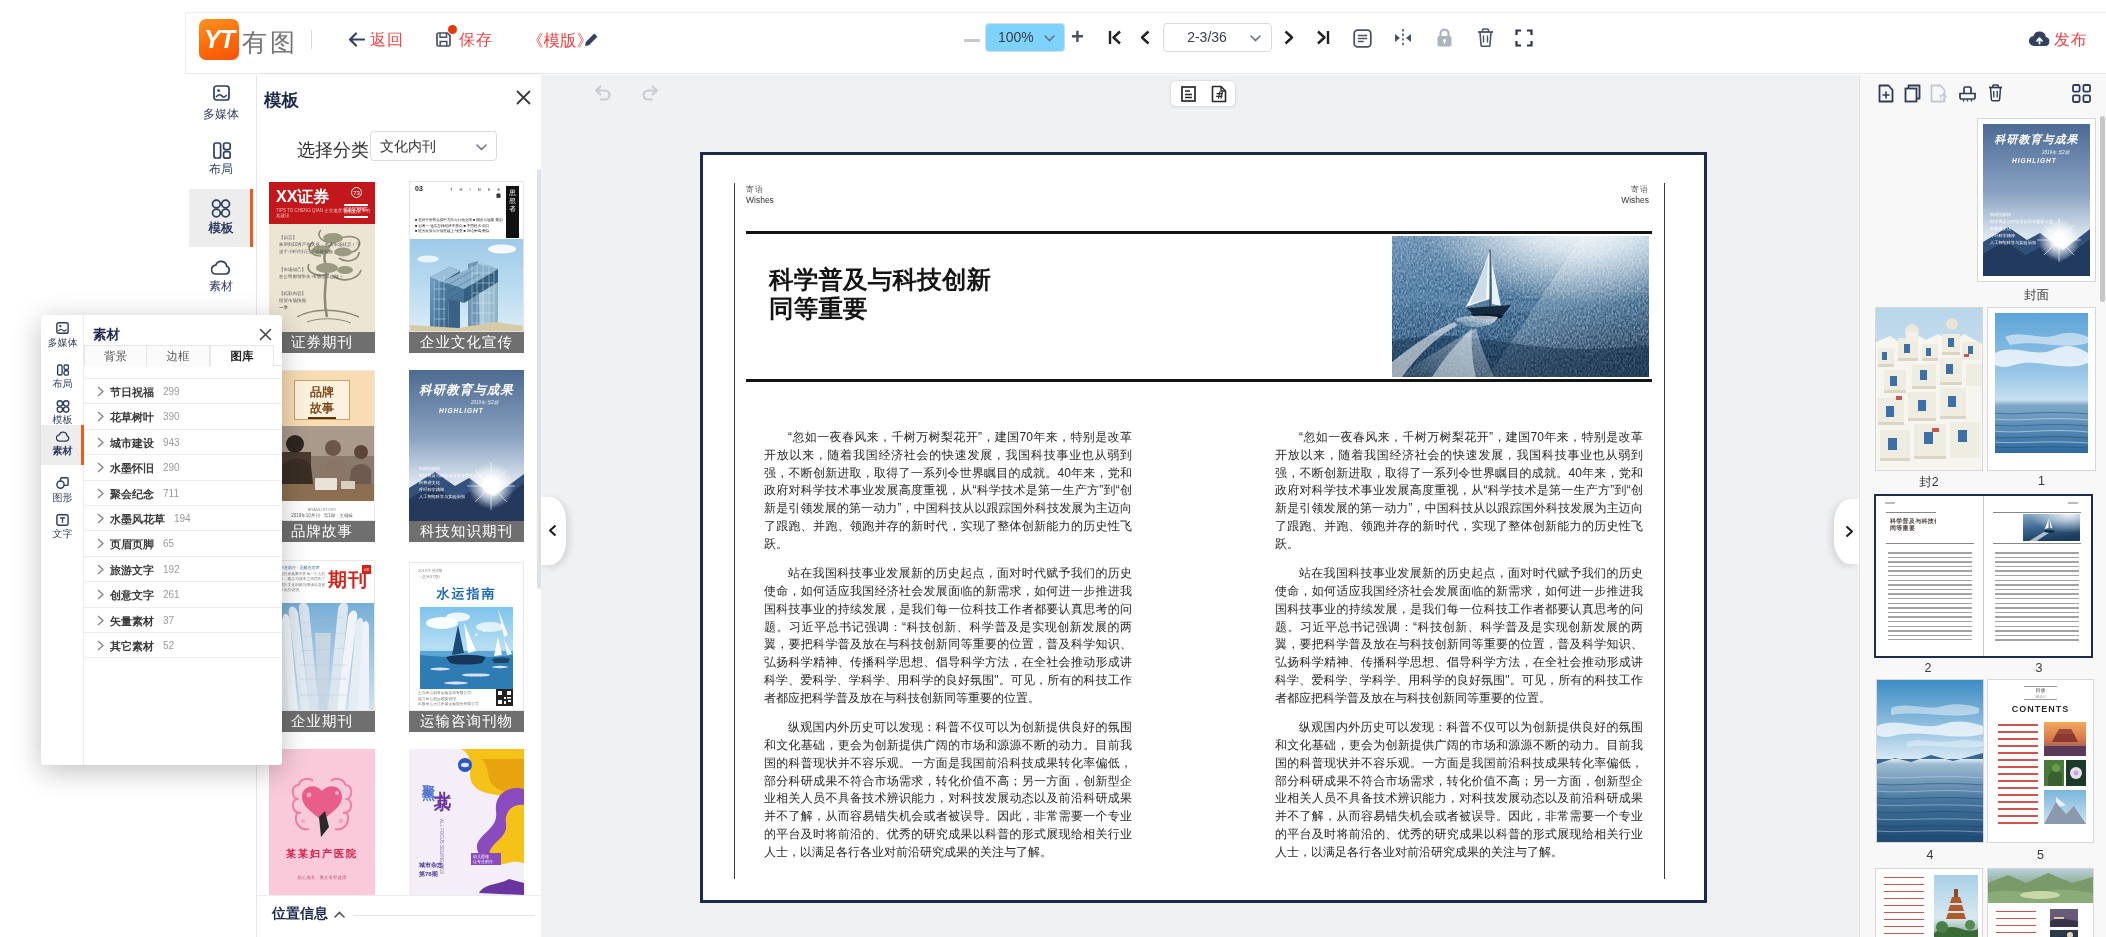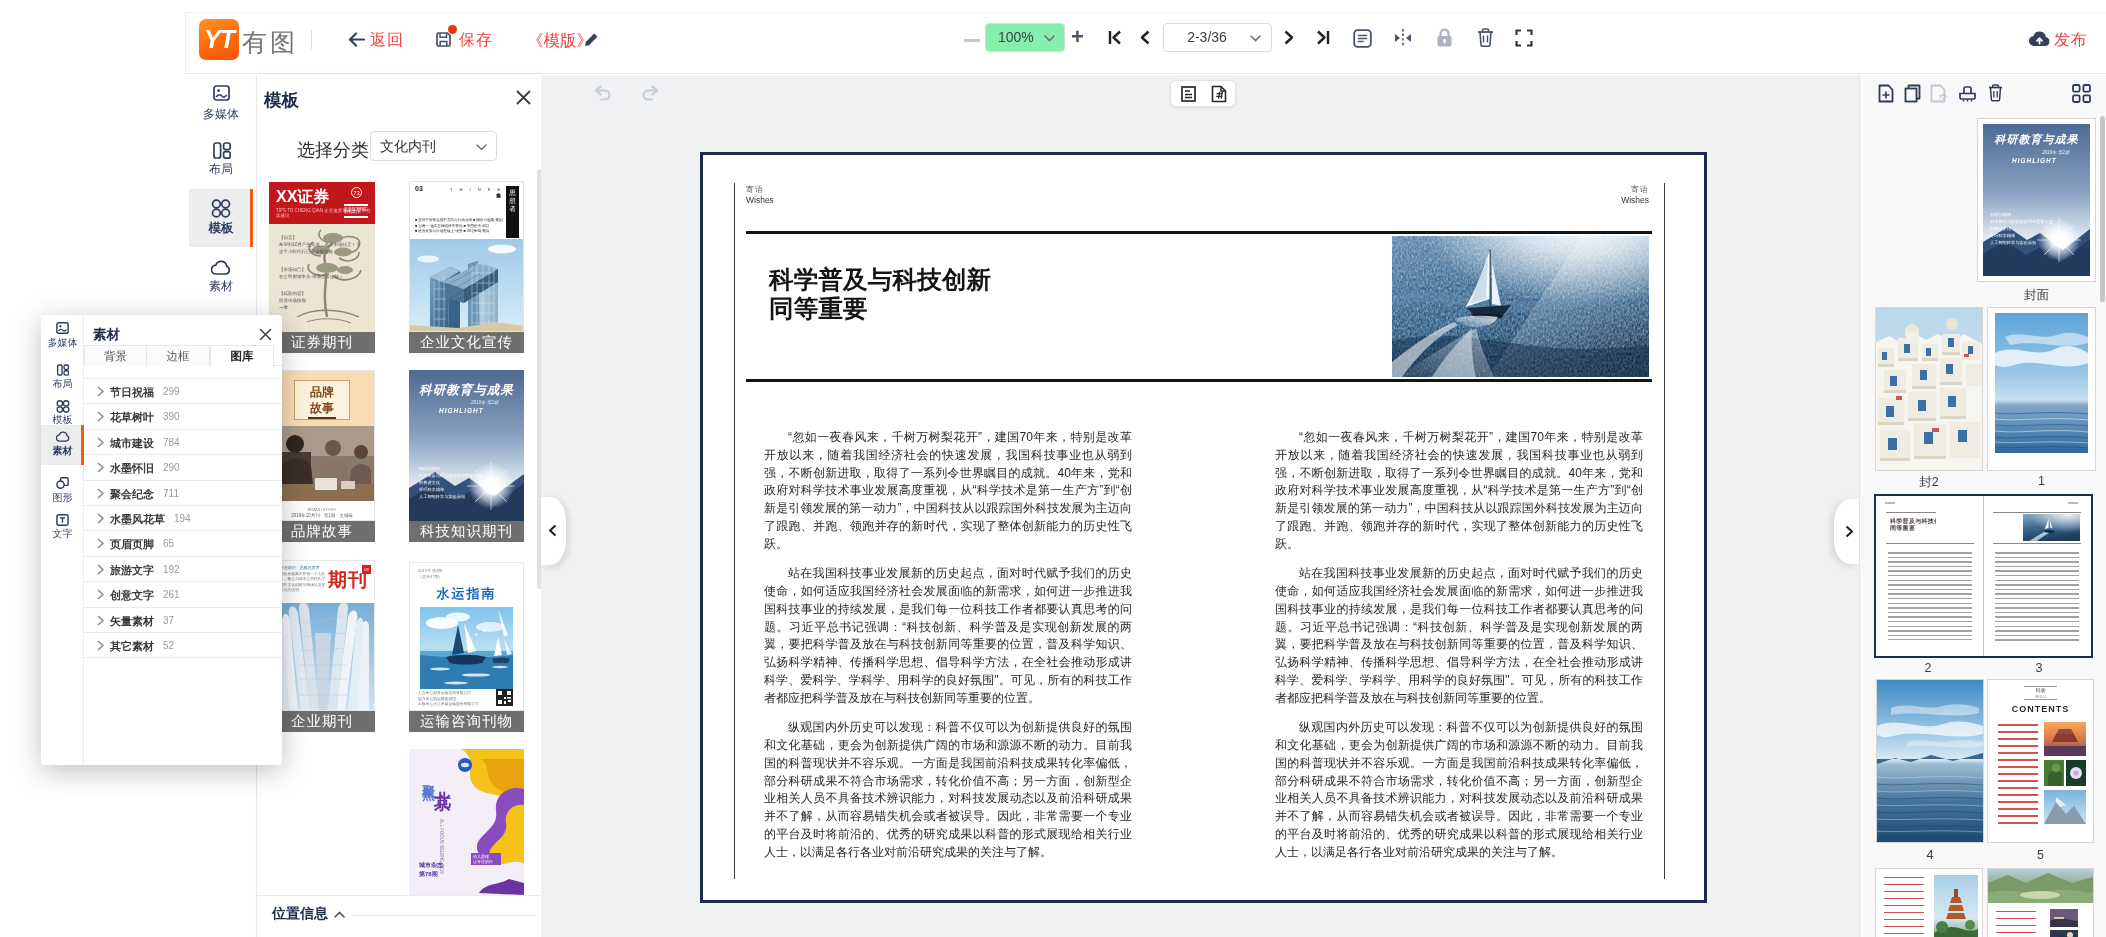--- a/index.html
+++ b/index.html
@@ -42,21 +42,21 @@
  <div class="abs" style="left:262px;top:12px;width:9px;height:9px;border-radius:50%;background:#e7380d"></div>
  <div class="abs nv" style="left:273px;top:17px;font-size:16px;letter-spacing:1px">保存</div>
 
  <div class="abs nv" style="left:341px;top:17px;font-size:16.5px">《模版》</div>
  <svg class="abs" style="left:398px;top:19px" width="15" height="15" viewBox="0 0 15 15">
         <path d="M10.2 1.6l3.2 3.2L5 13.2l-3.9.7.7-3.9z" fill="#33405e"></path>
       </svg>
 
  <div class="abs" style="left:778px;top:26px;width:16px;height:2.5px;background:#c3c8d1"></div>
 
- <div class="abs" style="left:799px;top:10px;width:80px;height:29px;border:1px solid #d8dbe0;border-radius:4px;background:#86efac">
+ <div class="abs" style="left:799px;top:10px;width:80px;height:29px;border:1px solid #d8dbe0;border-radius:4px;background:#7dd3fc">
    <div class="abs" style="left:12px;top:5px;font-size:14px;color:#3a3f47">100%</div>
    <svg class="abs" style="left:58px;top:11px" width="11" height="7" viewBox="0 0 11 7">
           <path d="M1 1l4.5 4.5L10 1" stroke="#6b7280" stroke-width="1.6" fill="none" stroke-linecap="round"></path>
         </svg>
  </div>
  <div class="abs" style="left:885px;top:14px;font-size:22px;color:#4a5161;font-weight:bold;line-height:20px">+</div>
 
  <svg class="abs" style="left:922px;top:17px" width="14" height="15" viewBox="0 0 14 15">
         <path d="M2 1v13" stroke="#222" stroke-width="2.4"></path>
         <path d="M12 1.5L5.5 7.5l6.5 6" stroke="#222" stroke-width="2.4" fill="none" stroke-linejoin="round"></path>
@@ -353,20 +353,37 @@
               <rect x="11" y="2" width="4" height="4"></rect>
               <rect x="2" y="11" width="4" height="4"></rect>
               <rect x="8" y="8" width="2" height="2"></rect>
               <rect x="12" y="11" width="3" height="2"></rect>
               <rect x="8" y="12" width="2" height="3"></rect>
               <rect x="11" y="8" width="4" height="1.6"></rect>
             </g>
           </svg>
   </div>
   <div class="lbar">运输咨询刊物</div>
+ </div>
+ <div class="abs card" style="left:12px;top:674px;width:106px;height:146px">
+  <div class="abs" style="left:0;top:0;width:106px;height:146px;background:#f9cad9;overflow:hidden">
+   <svg class="abs" style="left:20px;top:28px" width="66" height="64" viewBox="0 0 66 64">
+            <g fill="none" stroke="#ee7fa5" stroke-width="2">
+              <path d="M10 8C2 8 2 20 8 22c-6 2-6 14 4 14M56 8c8 0 8 12 2 14 6 2 6 14-4 14M10 8c0-6 10-8 14-4M56 8c0-6-10-8-14-4M8 36c-4 10 4 18 12 16M58 36c4 10-4 18-12 16"></path>
+            </g>
+            <path d="M33 14c6-8 20-6 20 6 0 10-12 16-20 24-8-8-20-14-20-24 0-12 14-14 20-6z" fill="#e85d8a"></path>
+            <path d="M30 40l6-6 4 16-8 10z" fill="#2a2a2a"></path>
+            <circle cx="20" cy="18" r="2.4" fill="#f4a8c0"></circle>
+            <circle cx="48" cy="16" r="2" fill="#f4a8c0"></circle>
+            <circle cx="14" cy="44" r="2" fill="#f4a8c0"></circle>
+            <circle cx="52" cy="44" r="2.4" fill="#f4a8c0"></circle>
+          </svg>
+   <div class="abs" style="left:0;top:98px;width:106px;text-align:center;font-size:10px;font-weight:bold;color:#d4224a;letter-spacing:2px">某某妇产医院</div>
+   <div class="abs" style="left:0;top:126px;width:106px;text-align:center;font-size:4.5px;color:#c06a84">贴心服务 · 重在母婴健康</div>
+  </div>
  </div>
  <div class="abs card" style="left:152px;top:674px;width:115px;height:146px">
   <svg class="abs" style="left:0;top:0" width="115" height="146" viewBox="0 0 115 146">
           <rect width="115" height="146" fill="#f3eef8"></rect>
           <path d="M115 0H52c18 10 2 26 14 38 10 10 34 6 49 18z" fill="#f5c21a"></path>
           <path d="M115 10H72c10 8 4 20 14 28 8 7 20 5 29 12z" fill="#e8a40e"></path>
           <path d="M115 40c-16-4-30 6-28 22 2 14-8 18-16 28-10 12 6 26 20 22 12-4 24 2 24 2z" fill="#8a4bbf"></path>
           <path d="M115 56c-12-2-20 8-18 18 2 12-8 16-14 24-8 10 4 20 16 16 8-3 16 0 16 0z" fill="#f5c21a"></path>
           <path d="M100 130c-10 6-24 4-30 14l45 2v-12z" fill="#6a35a0"></path>
           <circle cx="56" cy="16" r="7" fill="#2a57c8"></circle>
@@ -858,21 +875,21 @@
             <path d="M1 1l5 4.5L1 10" stroke="#888" stroke-width="1.5" fill="none" stroke-linejoin="round"></path>
           </svg>
           <span class="nm">花草树叶</span>
           <span class="ct" style="left:79px">390</span>
         </div>
         <div class="frow">
           <svg class="ch" width="7" height="11" viewBox="0 0 7 11">
             <path d="M1 1l5 4.5L1 10" stroke="#888" stroke-width="1.5" fill="none" stroke-linejoin="round"></path>
           </svg>
           <span class="nm">城市建设</span>
-          <span class="ct" style="left:79px">784</span>
+          <span class="ct" style="left:79px">943</span>
         </div>
         <div class="frow">
           <svg class="ch" width="7" height="11" viewBox="0 0 7 11">
             <path d="M1 1l5 4.5L1 10" stroke="#888" stroke-width="1.5" fill="none" stroke-linejoin="round"></path>
           </svg>
           <span class="nm">水墨怀旧</span>
           <span class="ct" style="left:79px">290</span>
         </div>
         <div class="frow">
           <svg class="ch" width="7" height="11" viewBox="0 0 7 11">

